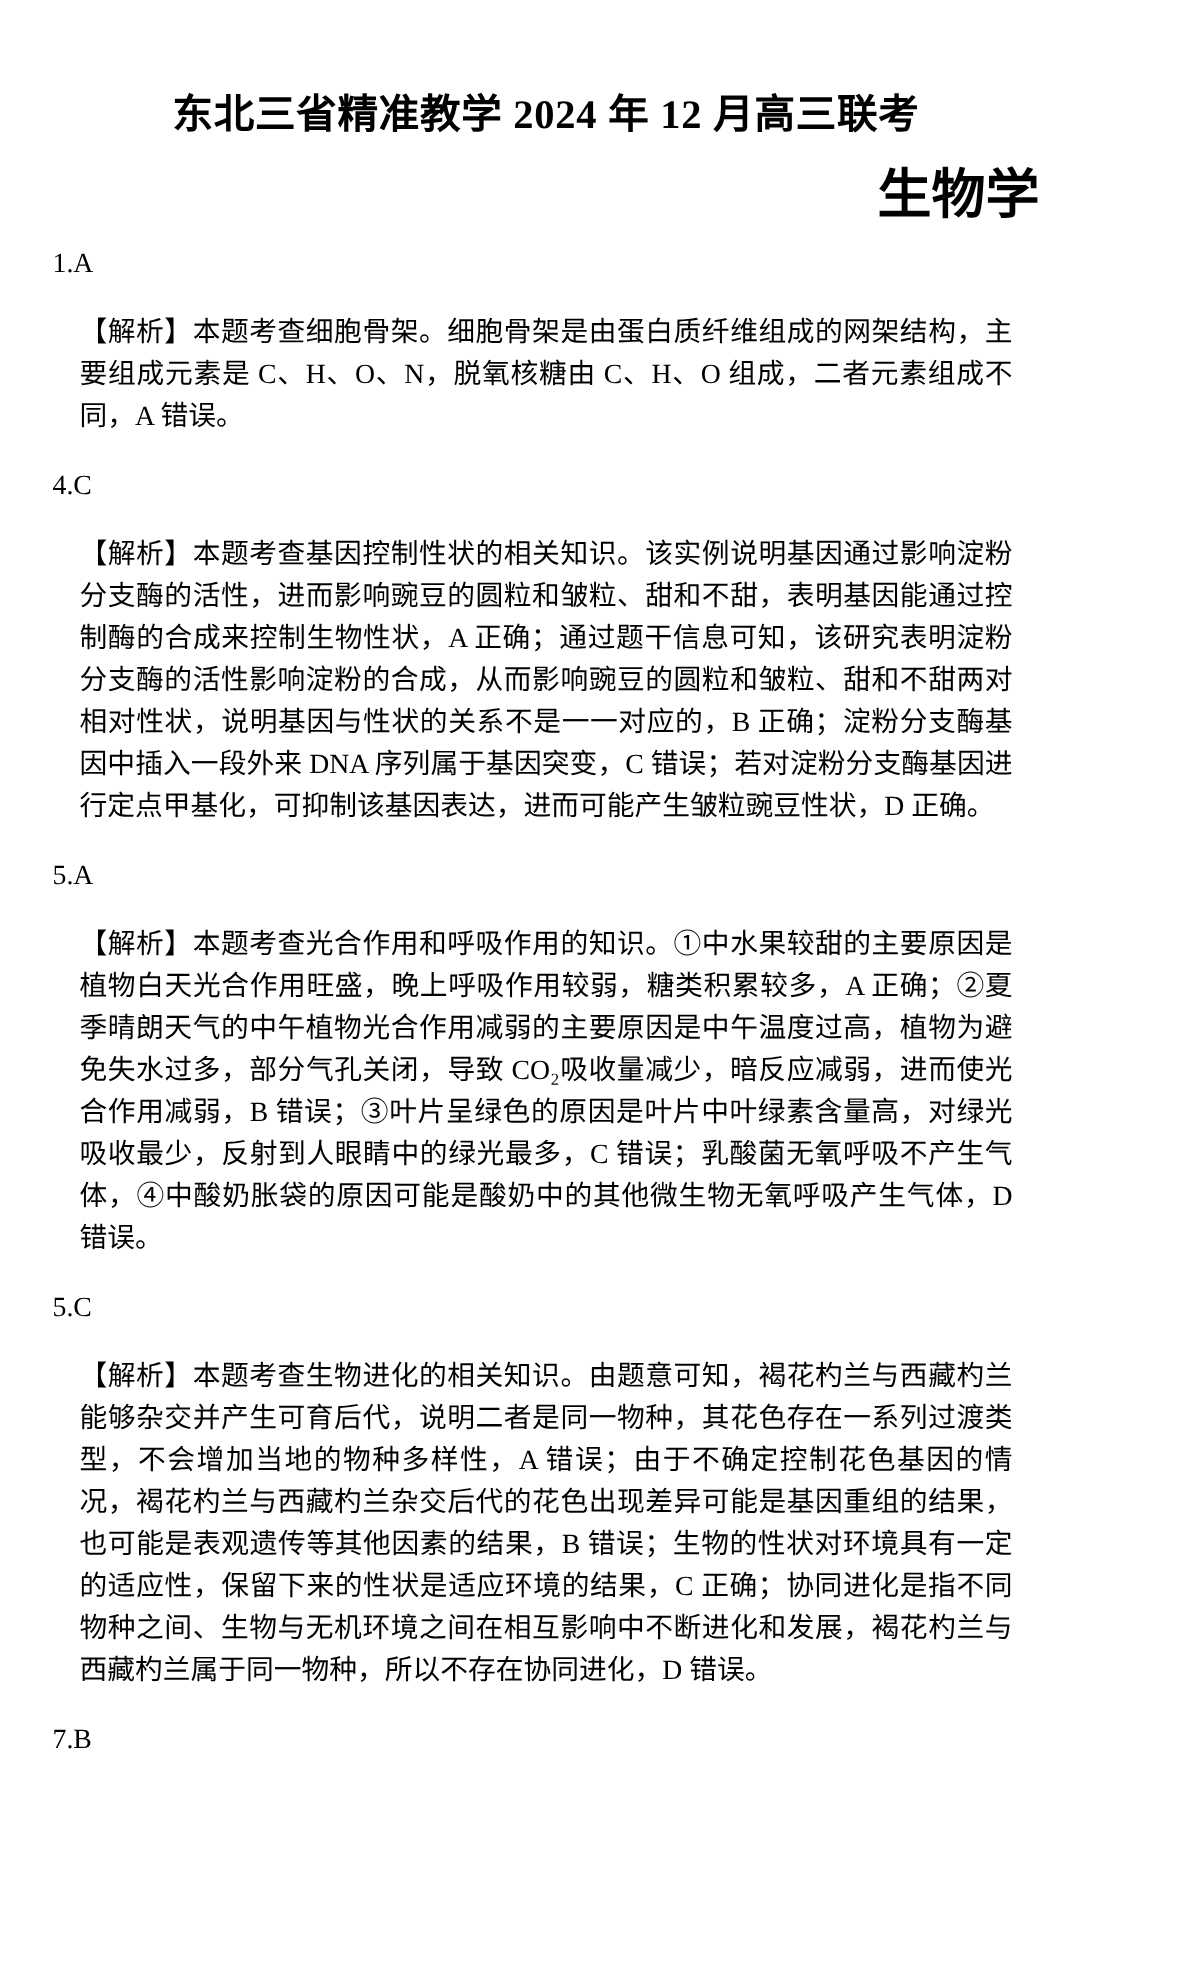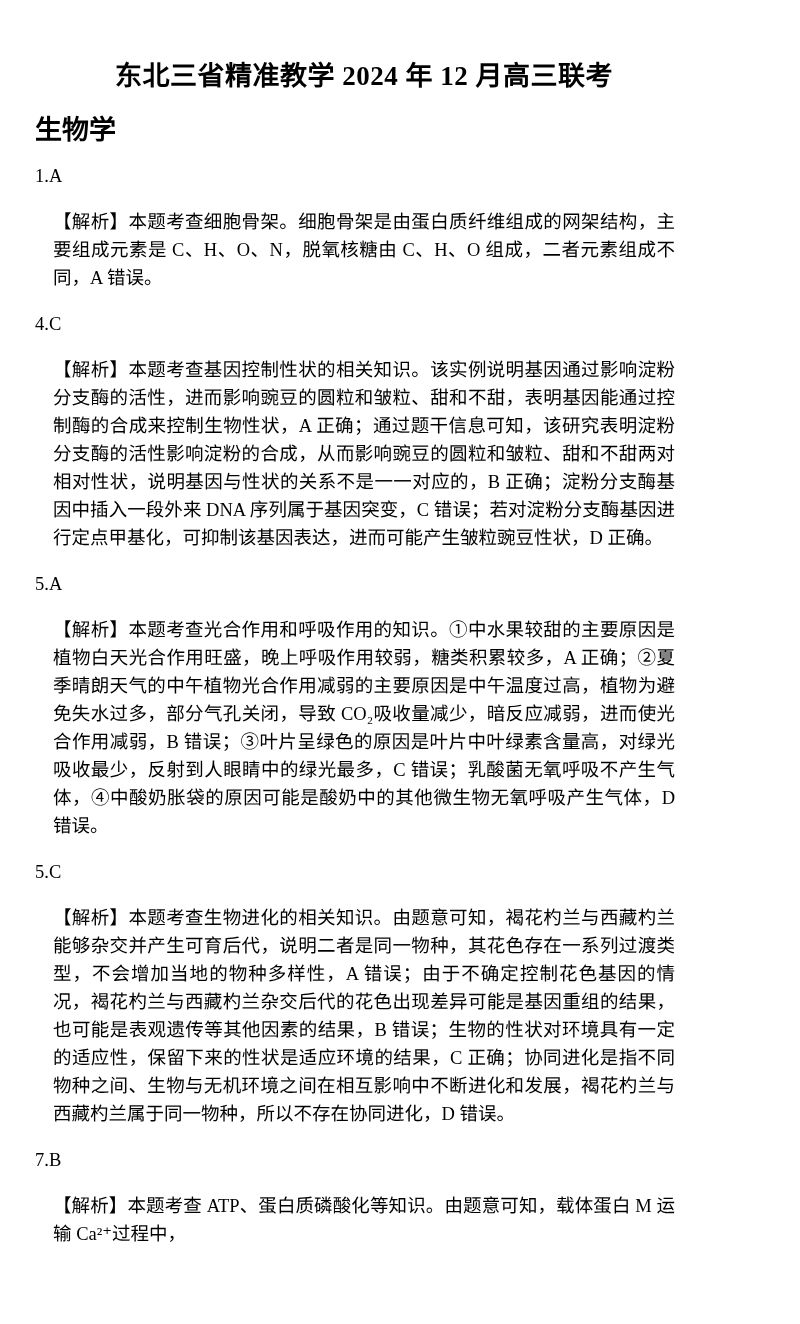--- a/index.html
+++ b/index.html
@@ -24,22 +24,22 @@
   .exam-title {
     margin: 0;
     text-align: center;
     font-size: 27px;
     font-weight: bold;
     line-height: 36px;
     letter-spacing: 0.5px;
   }
   .subject-title {
     margin: 18px 0 14px 0;
-    text-align: left;
-    font-size: 27px;
+    text-align: right;
+    font-size: 36px;
     font-weight: bold;
     line-height: 36px;
   }
   .content {
     font-size: 18.5px;
     line-height: 28px;
   }
   .answer-label {
     text-align: left;
   }
@@ -77,17 +77,16 @@
       <p class="answer-explanation">【解析】本题考查光合作用和呼吸作用的知识。①中水果较甜的主要原因是植物白天光合作用旺盛，晚上呼吸作用较弱，糖类积累较多，A 正确；②夏季晴朗天气的中午植物光合作用减弱的主要原因是中午温度过高，植物为避免失水过多，部分气孔关闭，导致 CO₂吸收量减少，暗反应减弱，进而使光合作用减弱，B 错误；③叶片呈绿色的原因是叶片中叶绿素含量高，对绿光吸收最少，反射到人眼睛中的绿光最多，C 错误；乳酸菌无氧呼吸不产生气体，④中酸奶胀袋的原因可能是酸奶中的其他微生物无氧呼吸产生气体，D 错误。</p>
     </section>
 
     <section class="answer">
       <div class="answer-label">5.C</div>
       <p class="answer-explanation">【解析】本题考查生物进化的相关知识。由题意可知，褐花杓兰与西藏杓兰能够杂交并产生可育后代，说明二者是同一物种，其花色存在一系列过渡类型，不会增加当地的物种多样性，A 错误；由于不确定控制花色基因的情况，褐花杓兰与西藏杓兰杂交后代的花色出现差异可能是基因重组的结果，也可能是表观遗传等其他因素的结果，B 错误；生物的性状对环境具有一定的适应性，保留下来的性状是适应环境的结果，C 正确；协同进化是指不同物种之间、生物与无机环境之间在相互影响中不断进化和发展，褐花杓兰与西藏杓兰属于同一物种，所以不存在协同进化，D 错误。</p>
     </section>
 
     <section class="answer">
       <div class="answer-label">7.B</div>
-      <p class="answer-explanation">【解析】本题考查 ATP、蛋白质磷酸化等知识。由题意可知，载体蛋白 M 运输 Ca²⁺过程中，</p>
     </section>
 
   </div>
 </div>
 
 </body></html>

